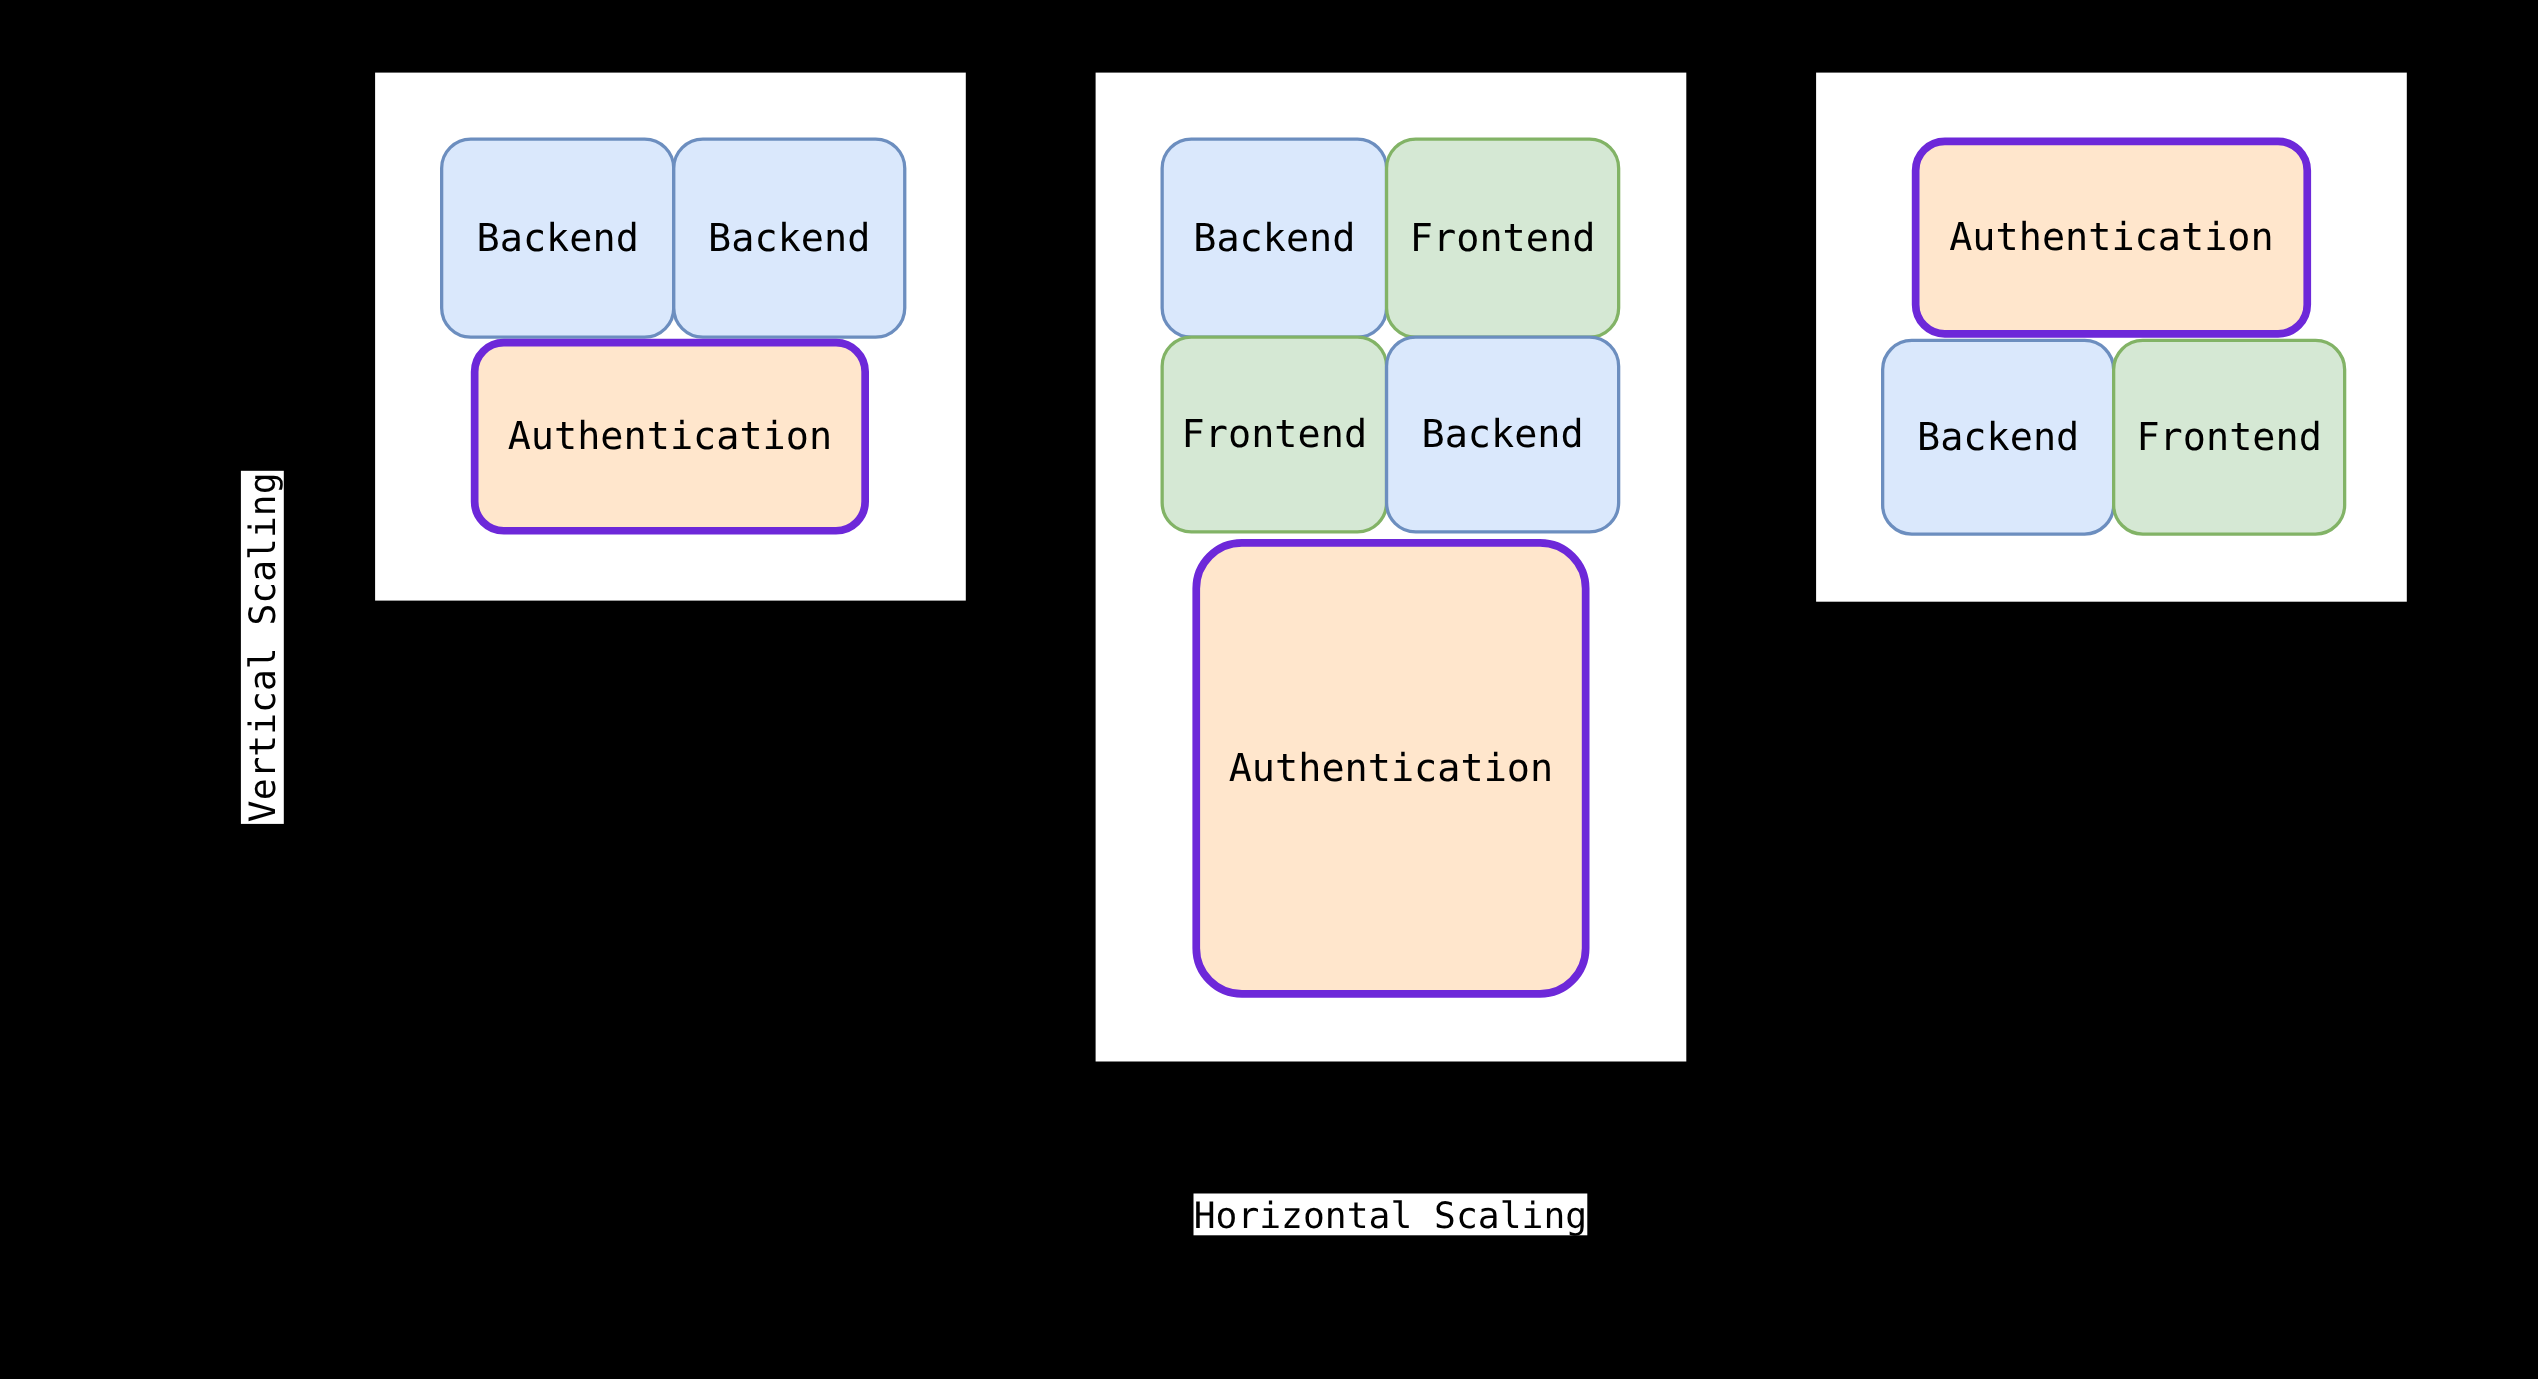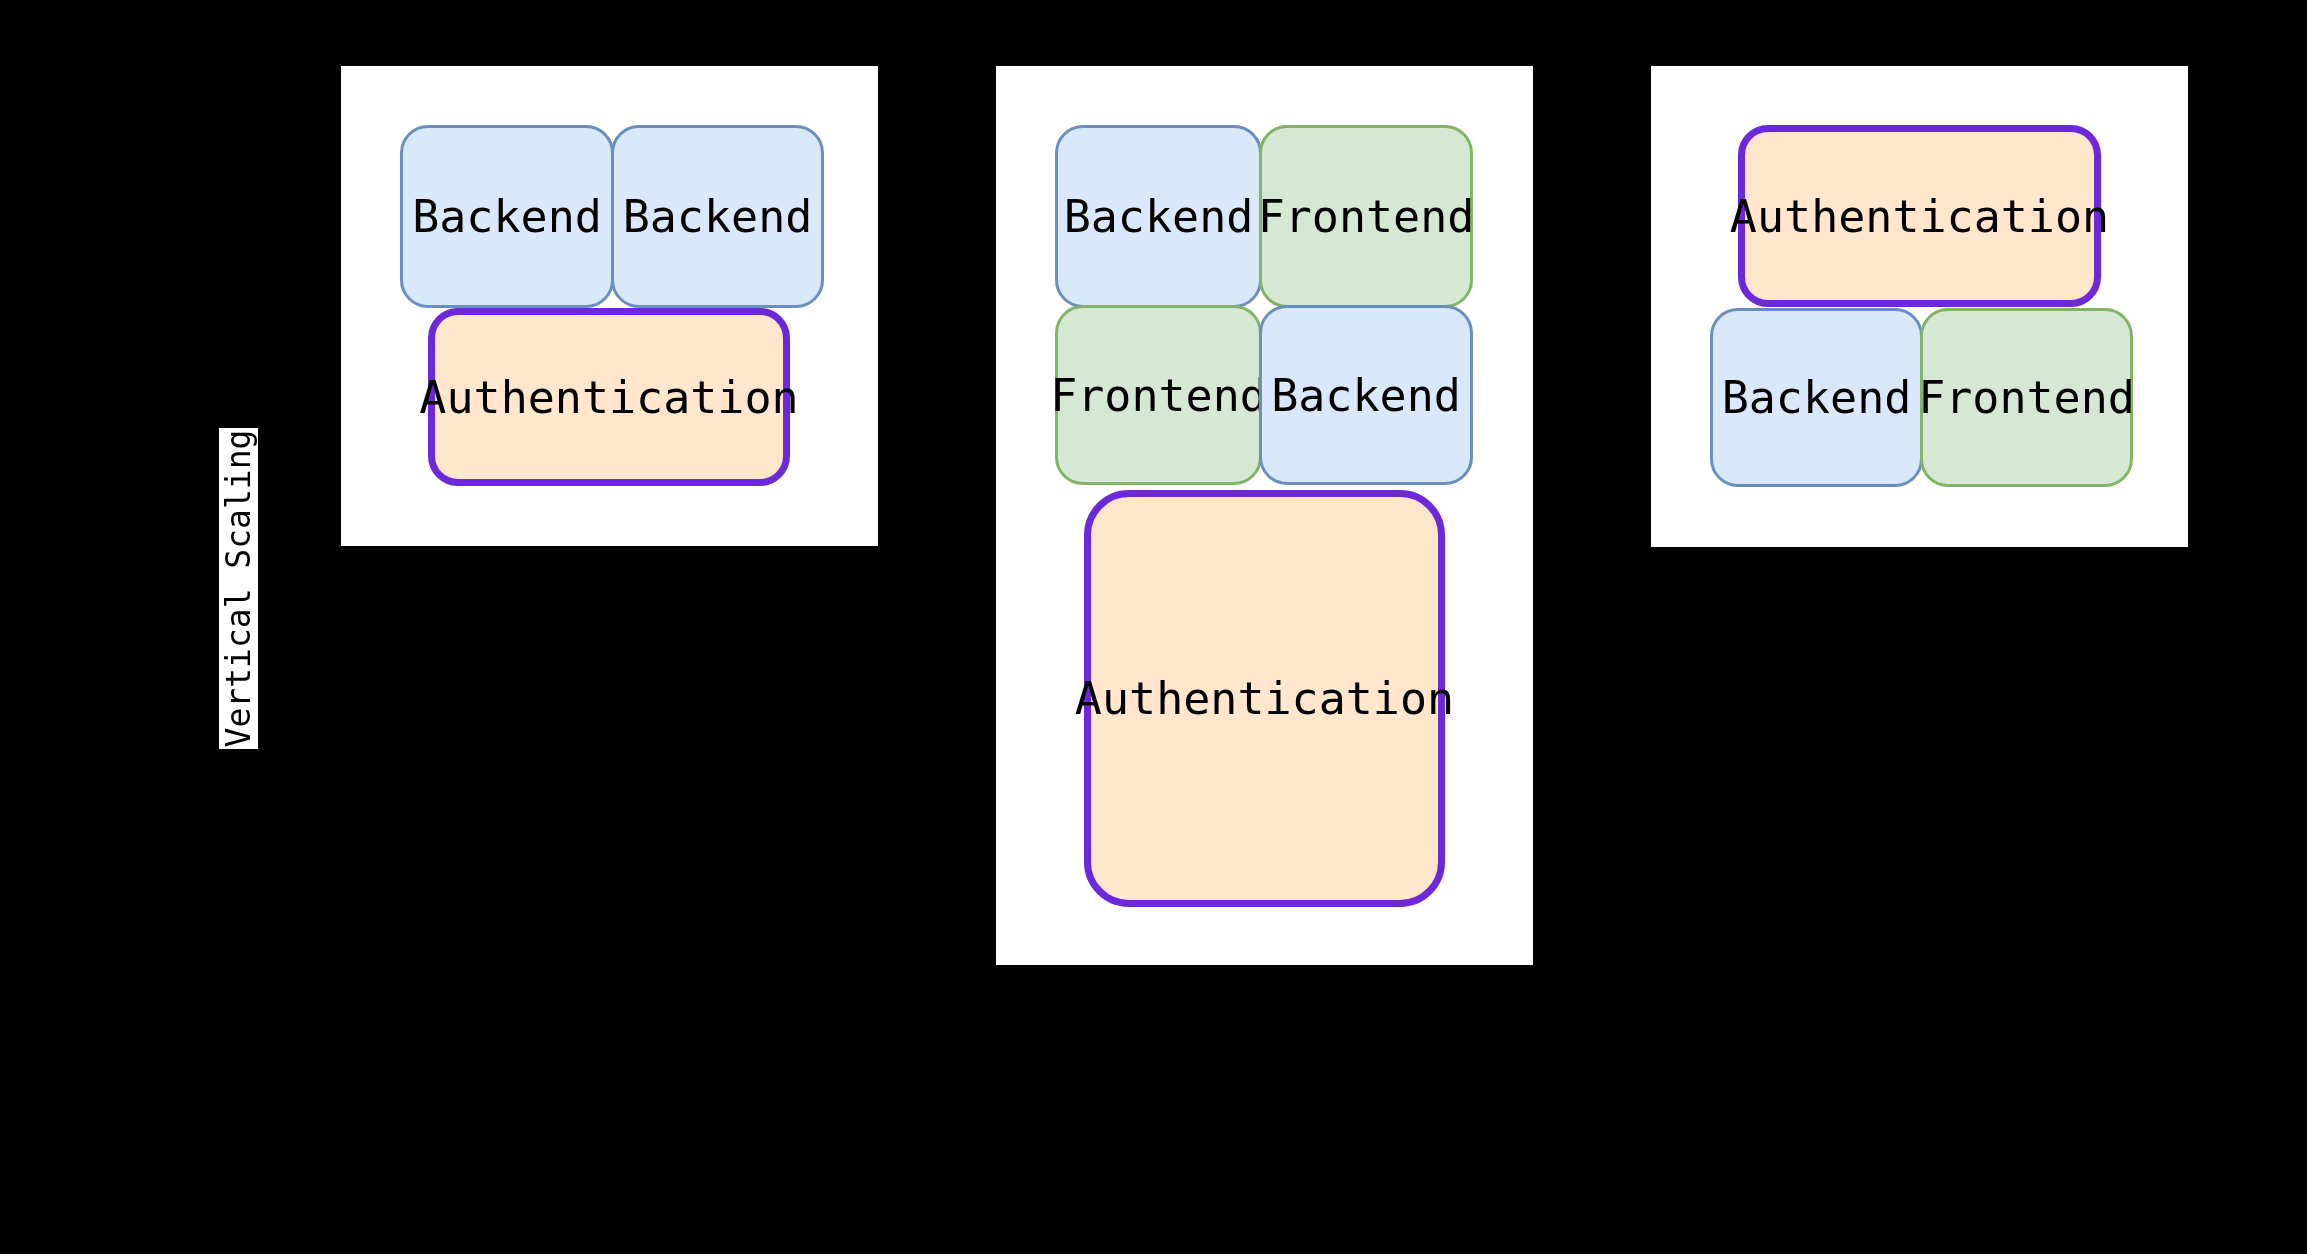--- a/index.html
+++ b/index.html
@@ -19,21 +19,21 @@
   .panel {
     position: absolute;
     background: #ffffff;
   }
   .node {
     position: absolute;
     display: flex;
     align-items: center;
     justify-content: center;
     box-sizing: border-box;
-    font-size: 45px;
+    font-size: 35px;
     white-space: nowrap;
   }
   .node.backend  { background: #dae8fc; border: 3px solid #6c8ebf; }
   .node.frontend { background: #d5e8d4; border: 3px solid #82b366; }
   .node.auth     { background: #ffe6cc; border: 7px solid #6d28d9; }
   .axis-label {
     position: absolute;
     background: #ffffff;
     color: #000000;
     display: flex;
@@ -92,14 +92,17 @@
     </div>
     <div class="node frontend" style="left:269px; top:242px; width:213px; height:179px; border-radius:28px;">
       <span>Frontend</span>
     </div>
   </div>
 
   <div class="axis-label vertical" style="left:219px; top:428px; width:39px; height:321px;">
     <span>Vertical Scaling</span>
   </div>
 
+  <div class="axis-label horizontal" style="left:1085px; top:1085px; width:358px; height:38px;">
+    <span>Horizontal Scaling</span>
+  </div>
 
 </div>
 
 </body></html>

